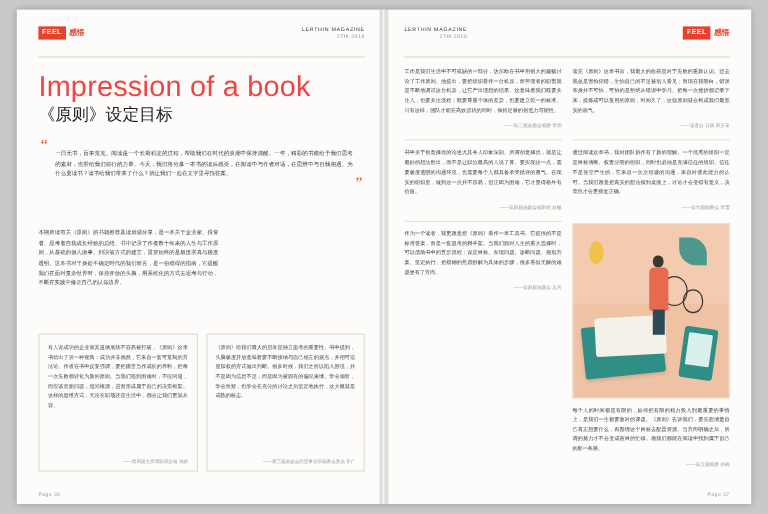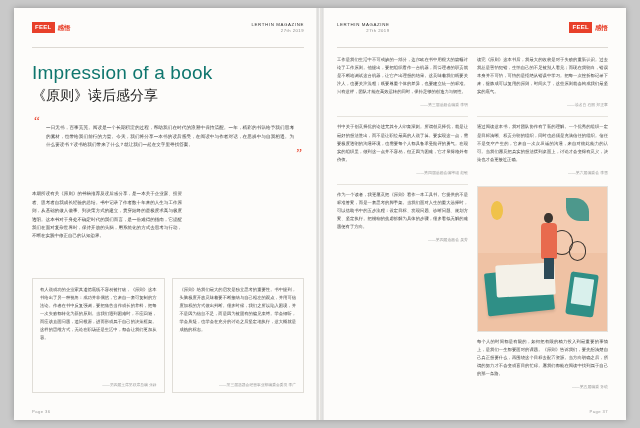--- a/index.html
+++ b/index.html
@@ -17,21 +17,21 @@
   .phead{display:flex;align-items:flex-start;justify-content:space-between;height:22px;}
   .brand{display:flex;align-items:center;gap:3px;}
   .brand-box{background:#e8402a;color:#fff;font-size:6px;line-height:6.5px;font-weight:bold;padding:2px 3px;letter-spacing:.3px;text-align:center;}
   .brand-cn{color:#e8402a;font-size:6.5px;line-height:7px;font-weight:bold;}
   .hmeta{text-align:right;}
   .hmeta .t1{font-size:4.4px;letter-spacing:.6px;color:#333;line-height:6px;}
   .hmeta .t2{font-size:4.2px;letter-spacing:.5px;color:#888;line-height:6px;}
   .rule{height:1px;background:#ddd9d3;margin-top:3px;}
 
   
-  .title{font-size:19px;color:#0f766e;line-height:22px;margin:14px 0 0 0;letter-spacing:.2px;font-weight:400;}
+  .title{font-size:24px;color:#ef4444;line-height:22px;margin:14px 0 0 0;letter-spacing:.2px;font-weight:400;}
   .subtitle{font-size:14px;color:#1a1a1a;line-height:18px;margin:2px 0 0 0;font-weight:400;}
 
   .lead{position:relative;margin:12px 0 0 0;padding:8px 10px 8px 14px;}
   .lead .q{position:absolute;font-size:13px;color:#e8402a;font-family:"Liberation Serif",serif;line-height:10px;}
   .lead .q1{left:2px;top:0;}
   .lead .q2{right:2px;bottom:0;}
   .lead p{margin:0;font-size:4.6px;line-height:8.6px;color:#3b3b3b;text-align:justify;}
 
   .hero{position:relative;margin-top:6px;height:104px;}
   .bookimg{position:absolute;right:16px;top:-2px;width:76px;height:104px;background:#d4482f;border-radius:1px;
@@ -87,21 +87,21 @@
           <div class="brand-cn">感悟</div>
         </div>
         <div class="hmeta">
           <div class="t1">LERTHIN MAGAZINE</div>
           <div class="t2">27th  2019</div>
         </div>
       </div>
       <div class="rule"></div>
 
       <h1 class="title">Impression of a book</h1>
-      <h2 class="subtitle">《原则》读后感分享</h2>
+      <h2 class="subtitle">《原则》设定目标</h2>
 
       <div class="lead">
         <span class="q q1">“</span>
         <p>一日无书，百事荒芜。阅读是一个长期积淀的过程，帮助我们在时代的浪潮中保持清醒。一年，精彩的书籍给予我们思考的素材，也带给我们前行的力量。今天，我们将分享一本书的读后感受，在阅读中与作者对话，在思辨中与自我相遇。为什么要读书？读书给我们带来了什么？就让我们一起在文字里寻找答案。</p>
         <span class="q q2">”</span>
       </div>
 
       <div class="hero">
         <p class="para-box">本期所读有关《原则》的书籍推荐及读后感分享，是一本关于企业家、投资者、思考者自我成长经验的总结。书中记录了作者数十年来的人生与工作原则，从基础的做人做事、到决策方式的建立，贯穿始终的是极度求真与极度透明。这本书对于身处不确定时代的我们而言，是一份难得的指南，它提醒我们在面对复杂世界时，保持开放的头脑，用系统化的方式去思考与行动，不断在实践中修正自己的认知边界。</p>
       </div>

